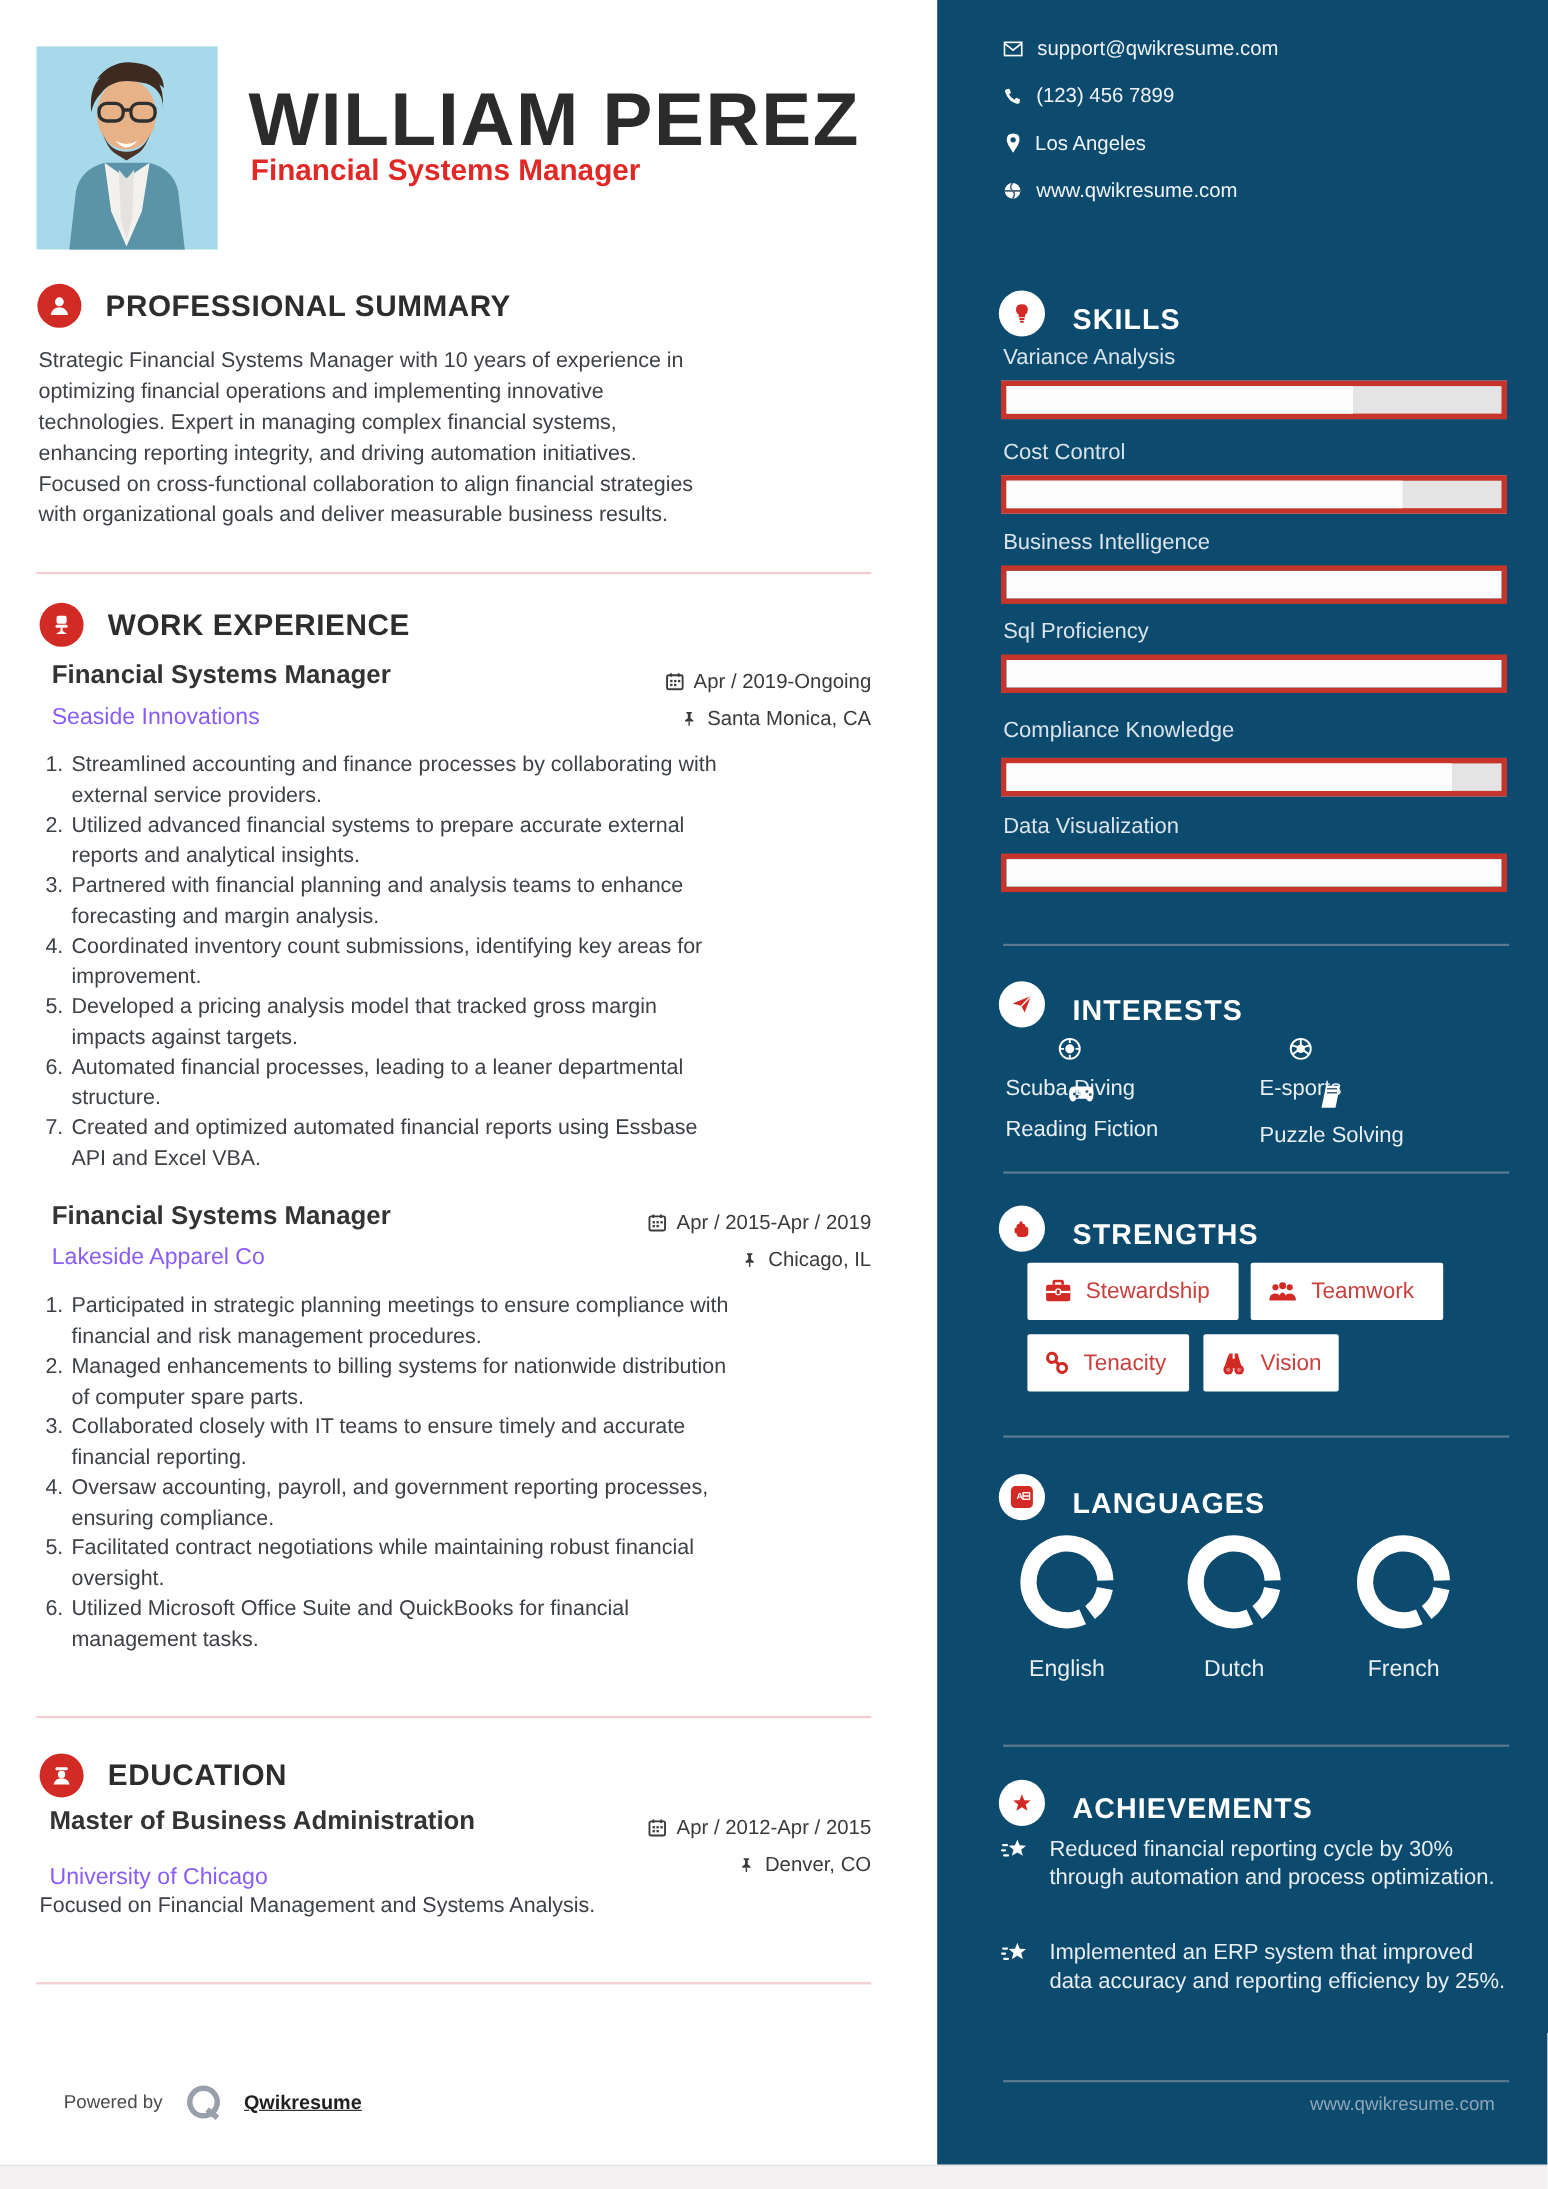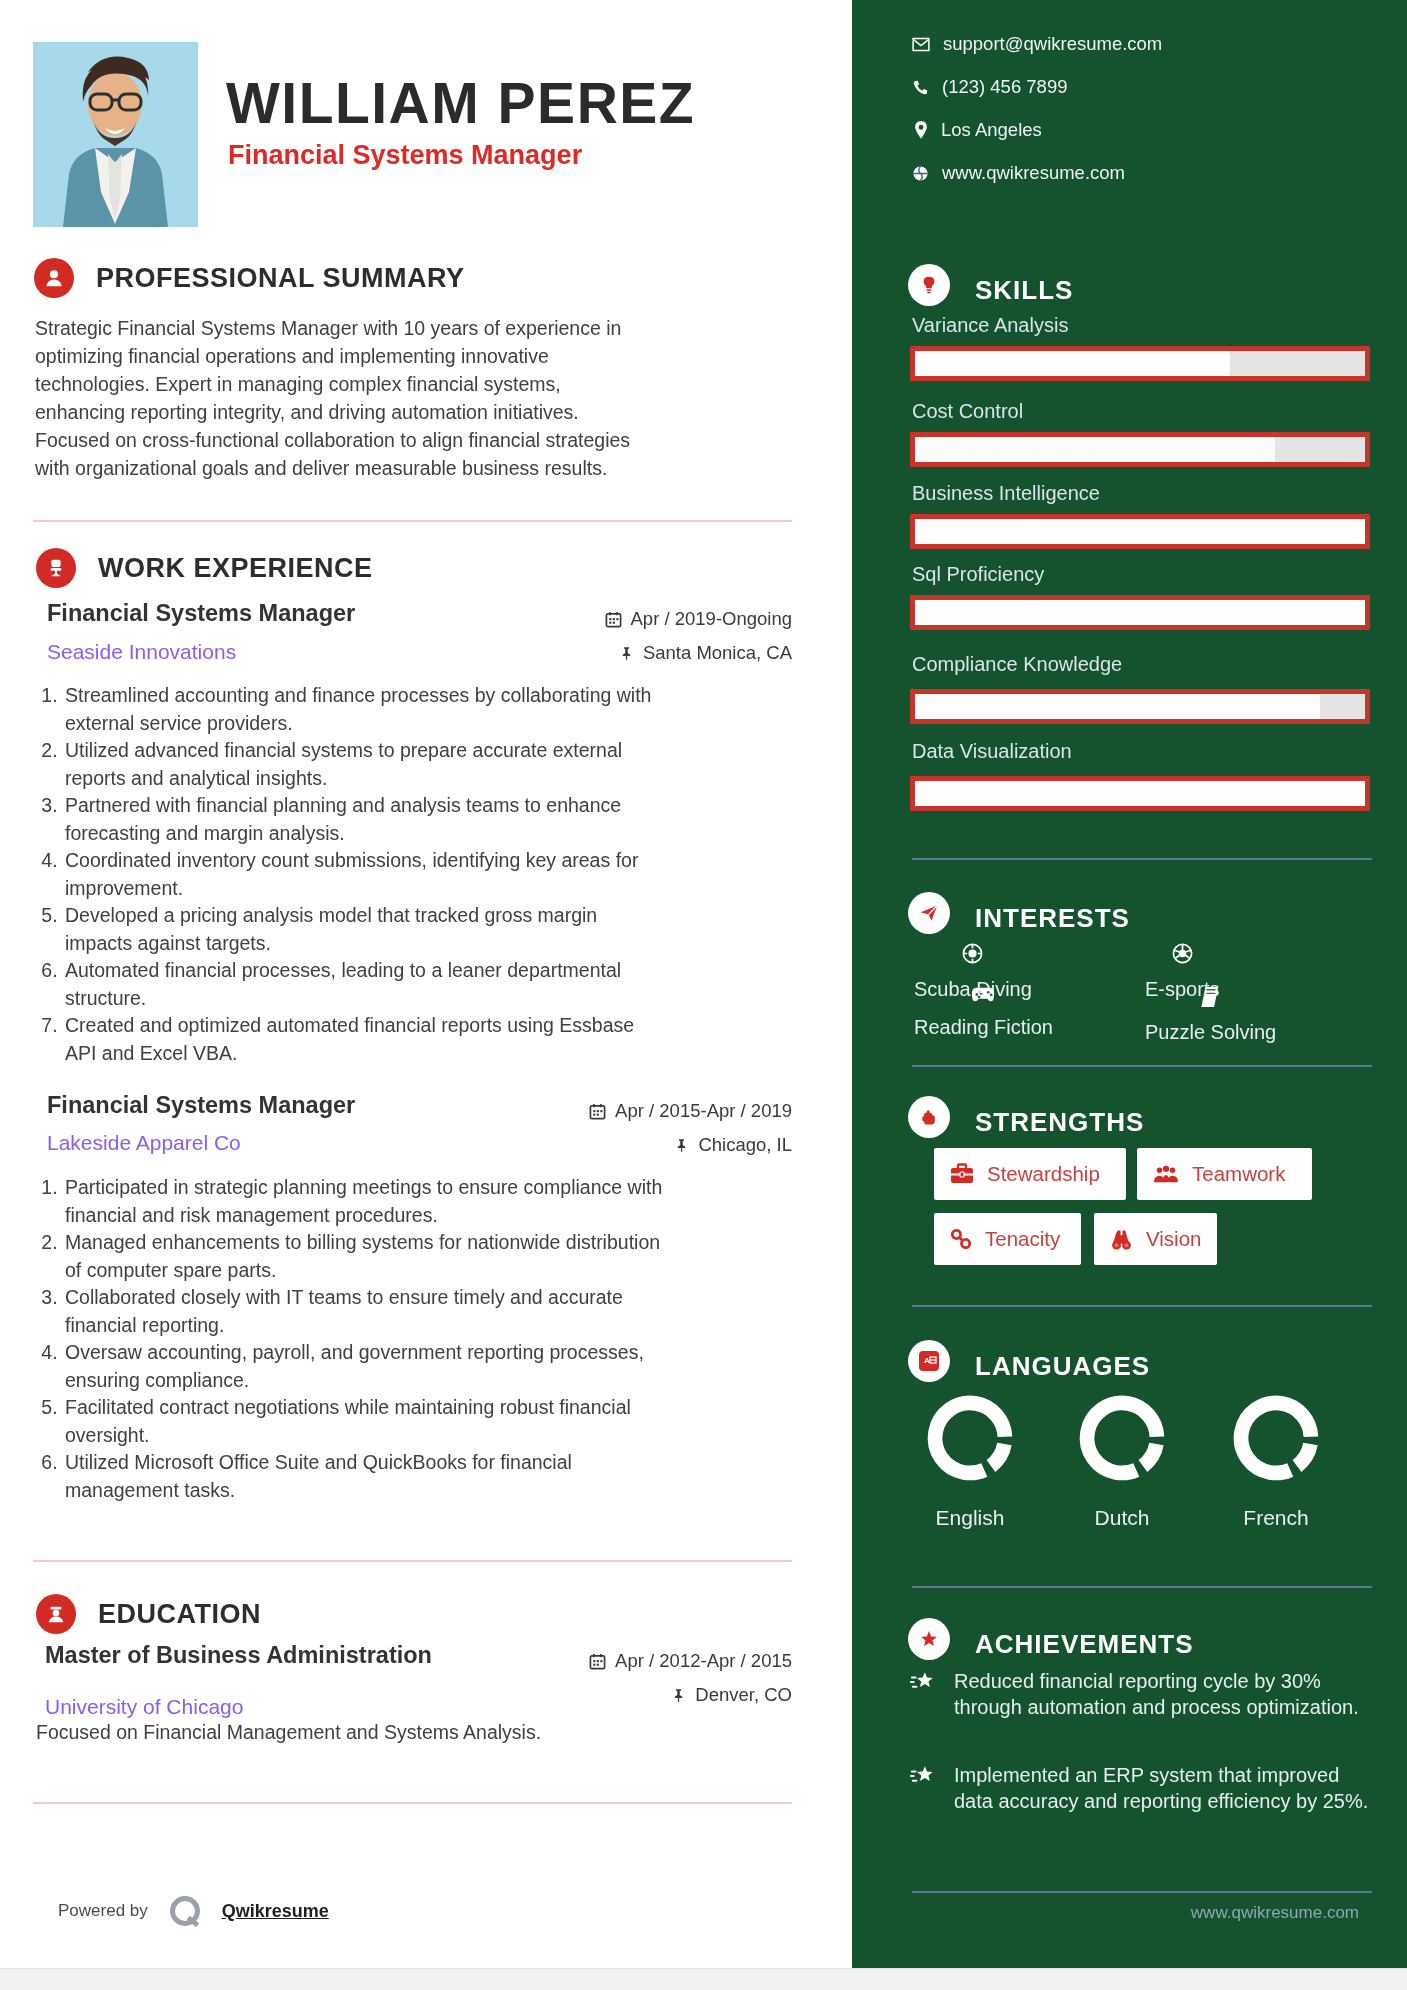--- a/index.html
+++ b/index.html
@@ -1,40 +1,40 @@
 <!DOCTYPE html>
 <html><head>
 <meta charset="utf-8">
 <style>
   html,body{margin:0;padding:0;background:#ffffff;}
   body{font-family:"Liberation Sans", sans-serif; -webkit-font-smoothing:antialiased;}
   .page{position:relative;width:1407px;height:1990px;background:#ffffff;overflow:hidden;}
   .abs{position:absolute;}
 
   
-  .name{font-size:57px;font-weight:800;color:#2b2b2b;letter-spacing:1.5px;}
+  .name{font-size:68px;font-weight:800;color:#2b2b2b;letter-spacing:1.5px;}
   .job-subtitle{font-size:27px;font-weight:600;color:#e02826;}
   .sec-head{display:flex;align-items:center;gap:22px;}
   .sec-head .circle{width:40px;height:40px;border-radius:50%;background:#d22b26;display:flex;align-items:center;justify-content:center;flex:0 0 auto;}
   .sec-head .t{font-size:27px;font-weight:800;color:#2d2d2d;letter-spacing:.5px;}
   .body-text{font-size:19.5px;line-height:28px;color:#3d4145;}
   .pink-div{height:2px;background:#f2ccd1;}
   .role-title{font-size:23.5px;font-weight:700;color:#333;}
   .company{font-size:21px;font-weight:500;color:#8b5cf6;}
   .date-block{text-align:right;font-size:18.5px;color:#3a3a3a;}
   .date-row{display:flex;justify-content:flex-end;align-items:center;gap:9px;height:26px;margin-bottom:8px;}
   ol.duties{margin:0;padding:0 0 0 27px;font-size:19.5px;line-height:27.5px;color:#3d4145;}
   ol.duties li{margin:0;padding-left:2px;}
   .footer-text{font-size:17px;color:#4a4a4a;}
   .brand-link{font-size:18px;font-weight:600;color:#1f1f1f;text-decoration:underline;}
   .q-logo{width:30px;height:30px;border:5px solid #9aa0ab;border-radius:50%;position:relative;box-sizing:border-box;}
   .q-logo:after{content:"";position:absolute;right:-4px;bottom:-3px;width:12px;height:5px;background:#9aa0ab;transform:rotate(38deg);}
 
   
-  .right-panel{position:absolute;left:852px;top:0;width:555px;height:1968px;background:#14532d;}
+  .right-panel{position:absolute;left:852px;top:0;width:555px;height:1968px;background:#0c4a6e;}
   .r-sec-head{display:flex;align-items:flex-end;gap:25px;}
   .r-sec-head .circle{width:42px;height:42px;border-radius:50%;background:#ffffff;display:flex;align-items:center;justify-content:center;color:#d22b26;flex:0 0 auto;}
   .r-sec-head .t{font-size:26px;font-weight:800;color:#ffffff;letter-spacing:1px;}
   .contact-row{display:flex;align-items:center;gap:13px;color:#eef3f8;font-size:18.5px;}
   .skill-label{font-size:20px;color:#dbe4ec;}
   .skill-bar{width:460px;height:35px;box-sizing:border-box;border:5px solid #c5352b;background:#e4e4e4;}
   .skill-fill{height:100%;background:#fdfdfd;}
   .r-div{height:2px;background:#5c7892;}
   .interest-item{display:flex;align-items:center;gap:13px;color:#e8eef4;font-size:20px;flex-direction:column;}
   .chip{position:absolute;height:52px;background:#ffffff;border-radius:2px;display:flex;align-items:center;gap:13px;padding:0 16px;box-sizing:border-box;margin-left:24px;}

